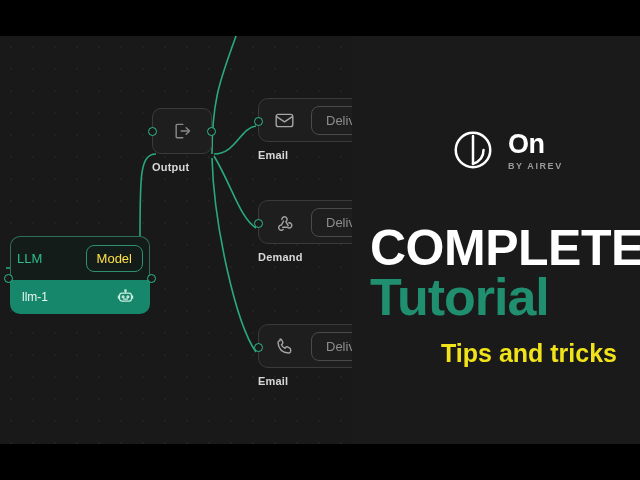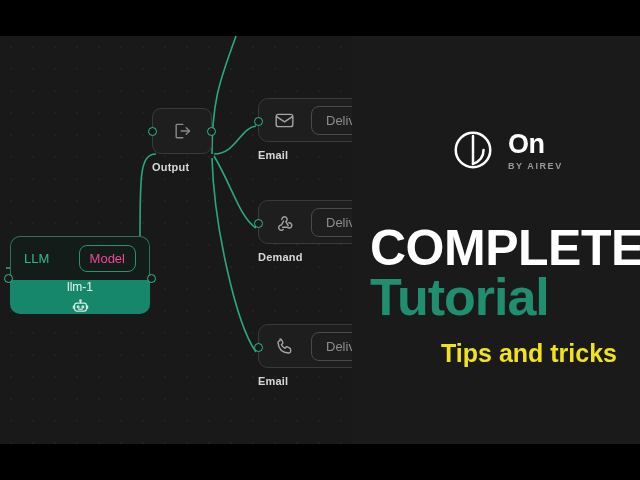--- a/index.html
+++ b/index.html
@@ -81,37 +81,36 @@
 
   
   #node-llm { left:10px; top:200px; width:140px; }
   #llm-head {
     background:#141c1a;
     border:1px solid #2f6f5c;
     border-bottom:none;
     border-radius:10px 10px 0 0;
     height:44px;
     display:flex; align-items:center; justify-content:space-between;
-    padding:0 13px;
+    padding:0 6px;
   }
   #llm-title { color:#2fbb8e; font-size:13px; font-weight:500; }
   #llm-model {
     border:1px solid #2f8f72;
     border-radius:8px;
-    color:#ec4899;
+    color:#fde047;
     font-size:13px;
     padding:5px 10px;
   }
   #llm-foot {
     background:#16876a;
     border-radius:0 0 10px 10px;
     height:34px;
     display:flex; align-items:center; justify-content:space-between;
     padding:0 12px;
-    flex-direction:column;
   }
   #llm-name { color:#e9f6f2; font-size:12px; font-weight:500; }
 
   
   .port {
     position:absolute;
     width:9px; height:9px;
     border-radius:50%;
     background:#191919;
     border:1.6px solid #2fbb8e;

